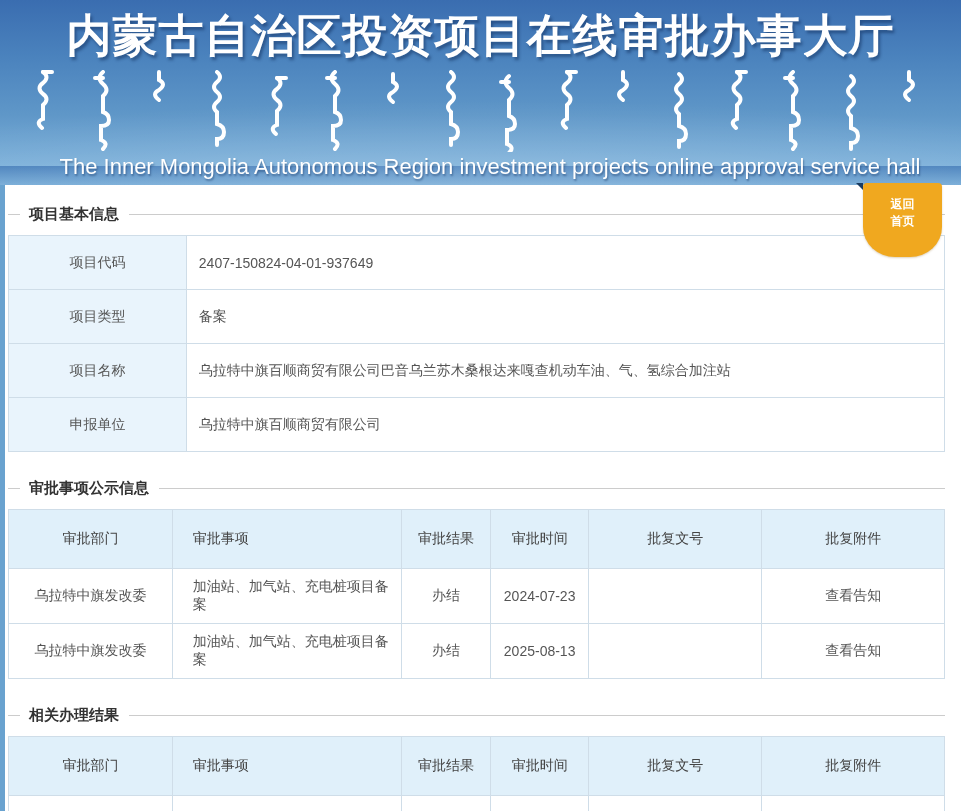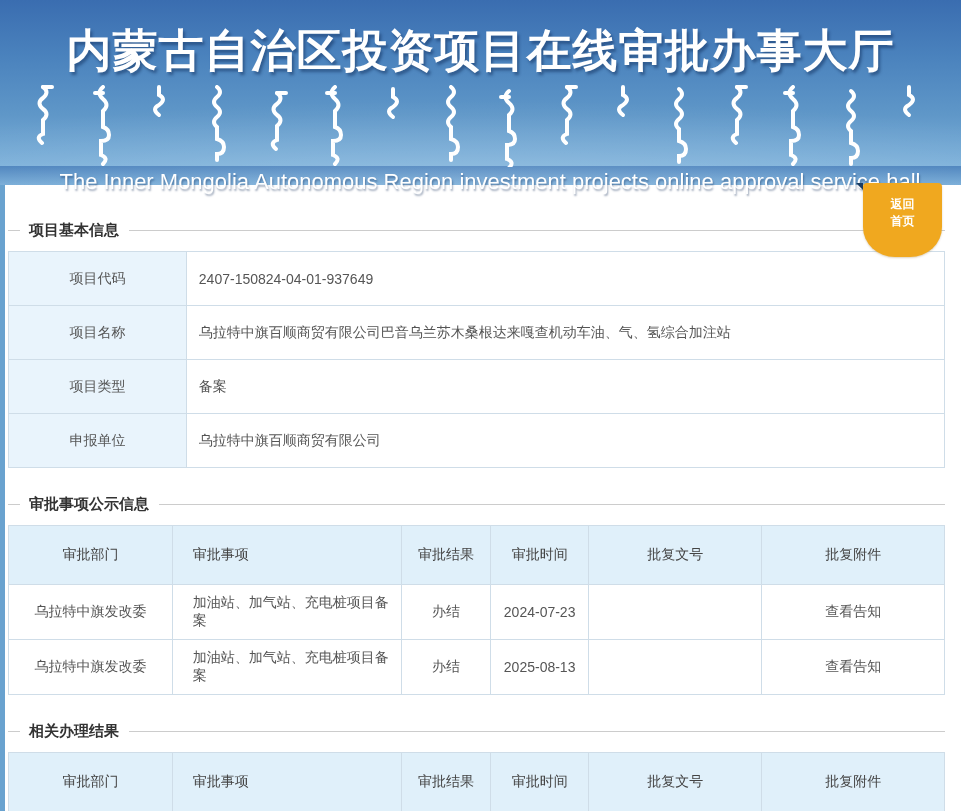--- a/index.html
+++ b/index.html
@@ -11,21 +11,21 @@
   }
   
   .hero {
     height:185px; text-align:center; position:relative;
     background:
       radial-gradient(130% 90% at 50% 108%, rgba(255,255,255,.18), rgba(255,255,255,0) 60%),
       linear-gradient(180deg,#3a6db0 0%,#4a82bd 30%,#61309900 30%,#5f97c8 62%,#7db1da 90%,#6fa8d500 90%,#74aad6 100%);
     background-color:#4a82bd;
   }
   .hero-title {
-    padding-top:21px; font-size:45px; font-weight:bold; color:#fff;
+    padding-top:6px; font-size:45px; font-weight:bold; color:#fff;
     letter-spacing:1px; text-shadow:2px 3px 3px rgba(8,35,80,.45);
     white-space:nowrap;
   }
   .hero-mongol { display:block; margin:4px auto 0; }
   .hero-sub {
     font-size:22px; color:#fff; margin-top:2px;
     text-shadow:1px 2px 2px rgba(8,35,80,.4);
     padding-left:19px;
   }
   
@@ -39,21 +39,21 @@
     padding-top:13px; line-height:1.45;
     box-shadow:0 1px 2px rgba(120,80,0,.25);
   }
   .back-home .fold {
     position:absolute; left:-7px; top:0; width:0; height:0;
     border-top:7px solid #1b3c60; border-left:7px solid transparent;
   }
   
   .content { position:relative; padding:0 16px 0 8px; }
   .section { margin-top:27px; }
-  .section.first { margin-top:36px; }
+  .section.first { margin-top:20px; }
   .legend { display:flex; align-items:center; }
   .legend .dash { width:12px; height:1px; background:#ccc; margin-right:9px; }
   .legend .title { font-size:15px; font-weight:bold; color:#333; }
   .legend .line { flex:1; height:1px; background:#ccc; margin-left:10px; }
   table { width:100%; border-collapse:collapse; table-layout:fixed; margin-top:11px; font-size:14px; }
   td, th { border:1px solid #cfdde8; padding:6px 12px; vertical-align:middle; color:#555; }
   
   .t-basic td { height:54px; }
   .t-basic .cell-label { width:19%; background:#e9f4fc; text-align:center; }
   .t-basic .cell-value { text-align:left; color:#555; }
@@ -127,26 +127,26 @@
         <span class="title">项目基本信息</span>
         <span class="line"></span>
       </div>
       <table class="t-basic">
         <tbody>
           <tr>
             <td class="cell-label">项目代码</td>
             <td class="cell-value">2407-150824-04-01-937649</td>
           </tr>
           <tr>
+            <td class="cell-label">项目类型</td>
+            <td class="cell-value">备案</td>
+          </tr>
+          <tr>
             <td class="cell-label">项目名称</td>
             <td class="cell-value">乌拉特中旗百顺商贸有限公司巴音乌兰苏木桑根达来嘎查机动车油、气、氢综合加注站</td>
-          </tr>
-          <tr>
-            <td class="cell-label">项目类型</td>
-            <td class="cell-value">备案</td>
           </tr>
           <tr>
             <td class="cell-label">申报单位</td>
             <td class="cell-value">乌拉特中旗百顺商贸有限公司</td>
           </tr>
         </tbody>
       </table>
     </div>
 
     <div class="section">

